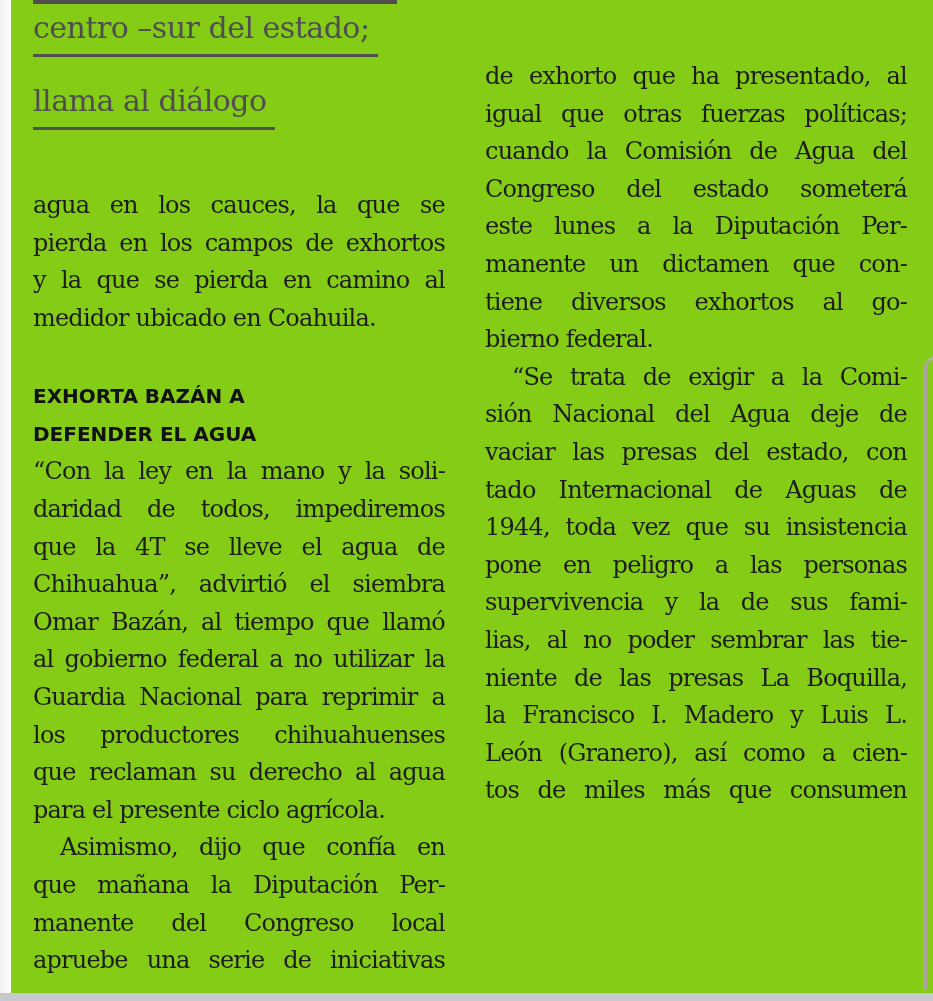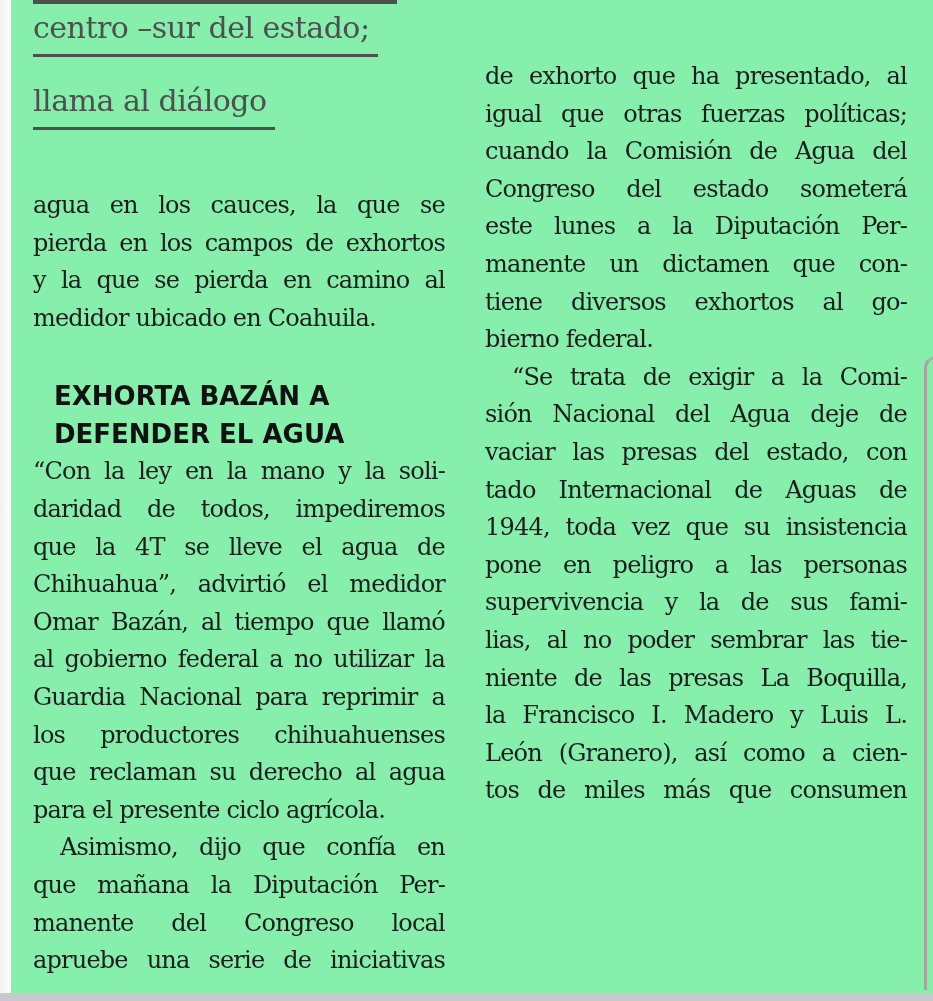--- a/index.html
+++ b/index.html
@@ -1,19 +1,19 @@
 <!DOCTYPE html>
 <html lang="es"><head>
 <meta charset="utf-8">
 <style>
   html,body{margin:0;padding:0;}
   .page{
     position:relative;
     width:933px;height:1001px;
-    background:#86efac;
+    background:#84cc16;
     overflow:hidden;
     font-family:"DejaVu Serif","Liberation Serif",serif;
     color:#1d1d1d;
   }
   .left-edge-strip{
     position:absolute;left:0;top:0;width:11px;height:100%;
     background:linear-gradient(to right,#f2f1f0,#fdfdfd);
   }
   .top-rule{
     position:absolute;left:33px;top:0;width:364px;height:4px;
@@ -35,22 +35,22 @@
     border-bottom:3px solid #4f4f4f;
     padding:0 8px 4px 0;
   }
   .hl-line2{margin-top:21px;}
   .body{font-size:24px;line-height:37.6px;letter-spacing:-0.8px;}
   .col-left .body{margin-top:57px;}
   .block{margin:0;}
   .block.subhead{
     margin-top:40px;
     font-family:"DejaVu Sans","Liberation Sans",sans-serif;
-    font-weight:700;font-size:26px;line-height:38px;
-    letter-spacing:0;color:#111;margin-left:21px;
+    font-weight:700;font-size:20px;line-height:38px;
+    letter-spacing:0;color:#111;
   }
   .line{
     text-align:justify;
     text-align-last:justify;
   }
   .line.end{text-align-last:left;}
   .line.indent{text-indent:27px;}
   .subhead .line{text-align:left;text-align-last:left;}
   .side-frame{
     position:absolute;left:924px;top:356px;
@@ -86,21 +86,21 @@
             <div class="line end">medidor ubicado en Coahuila.</div>
           </div>
           <div class="block subhead">
             <div class="line">EXHORTA BAZÁN A</div>
             <div class="line">DEFENDER EL AGUA</div>
           </div>
           <div class="block paragraph">
             <div class="line">“Con la ley en la mano y la soli-</div>
             <div class="line">daridad de todos, impediremos</div>
             <div class="line">que la 4T se lleve el agua de</div>
-            <div class="line">Chihuahua”, advirtió el medidor</div>
+            <div class="line">Chihuahua”, advirtió el siembra</div>
             <div class="line">Omar Bazán, al tiempo que llamó</div>
             <div class="line">al gobierno federal a no utilizar la</div>
             <div class="line">Guardia Nacional para reprimir a</div>
             <div class="line">los productores chihuahuenses</div>
             <div class="line">que reclaman su derecho al agua</div>
             <div class="line end">para el presente ciclo agrícola.</div>
           </div>
           <div class="block paragraph">
             <div class="line indent">Asimismo, dijo que confía en</div>
             <div class="line">que mañana la Diputación Per-</div>

